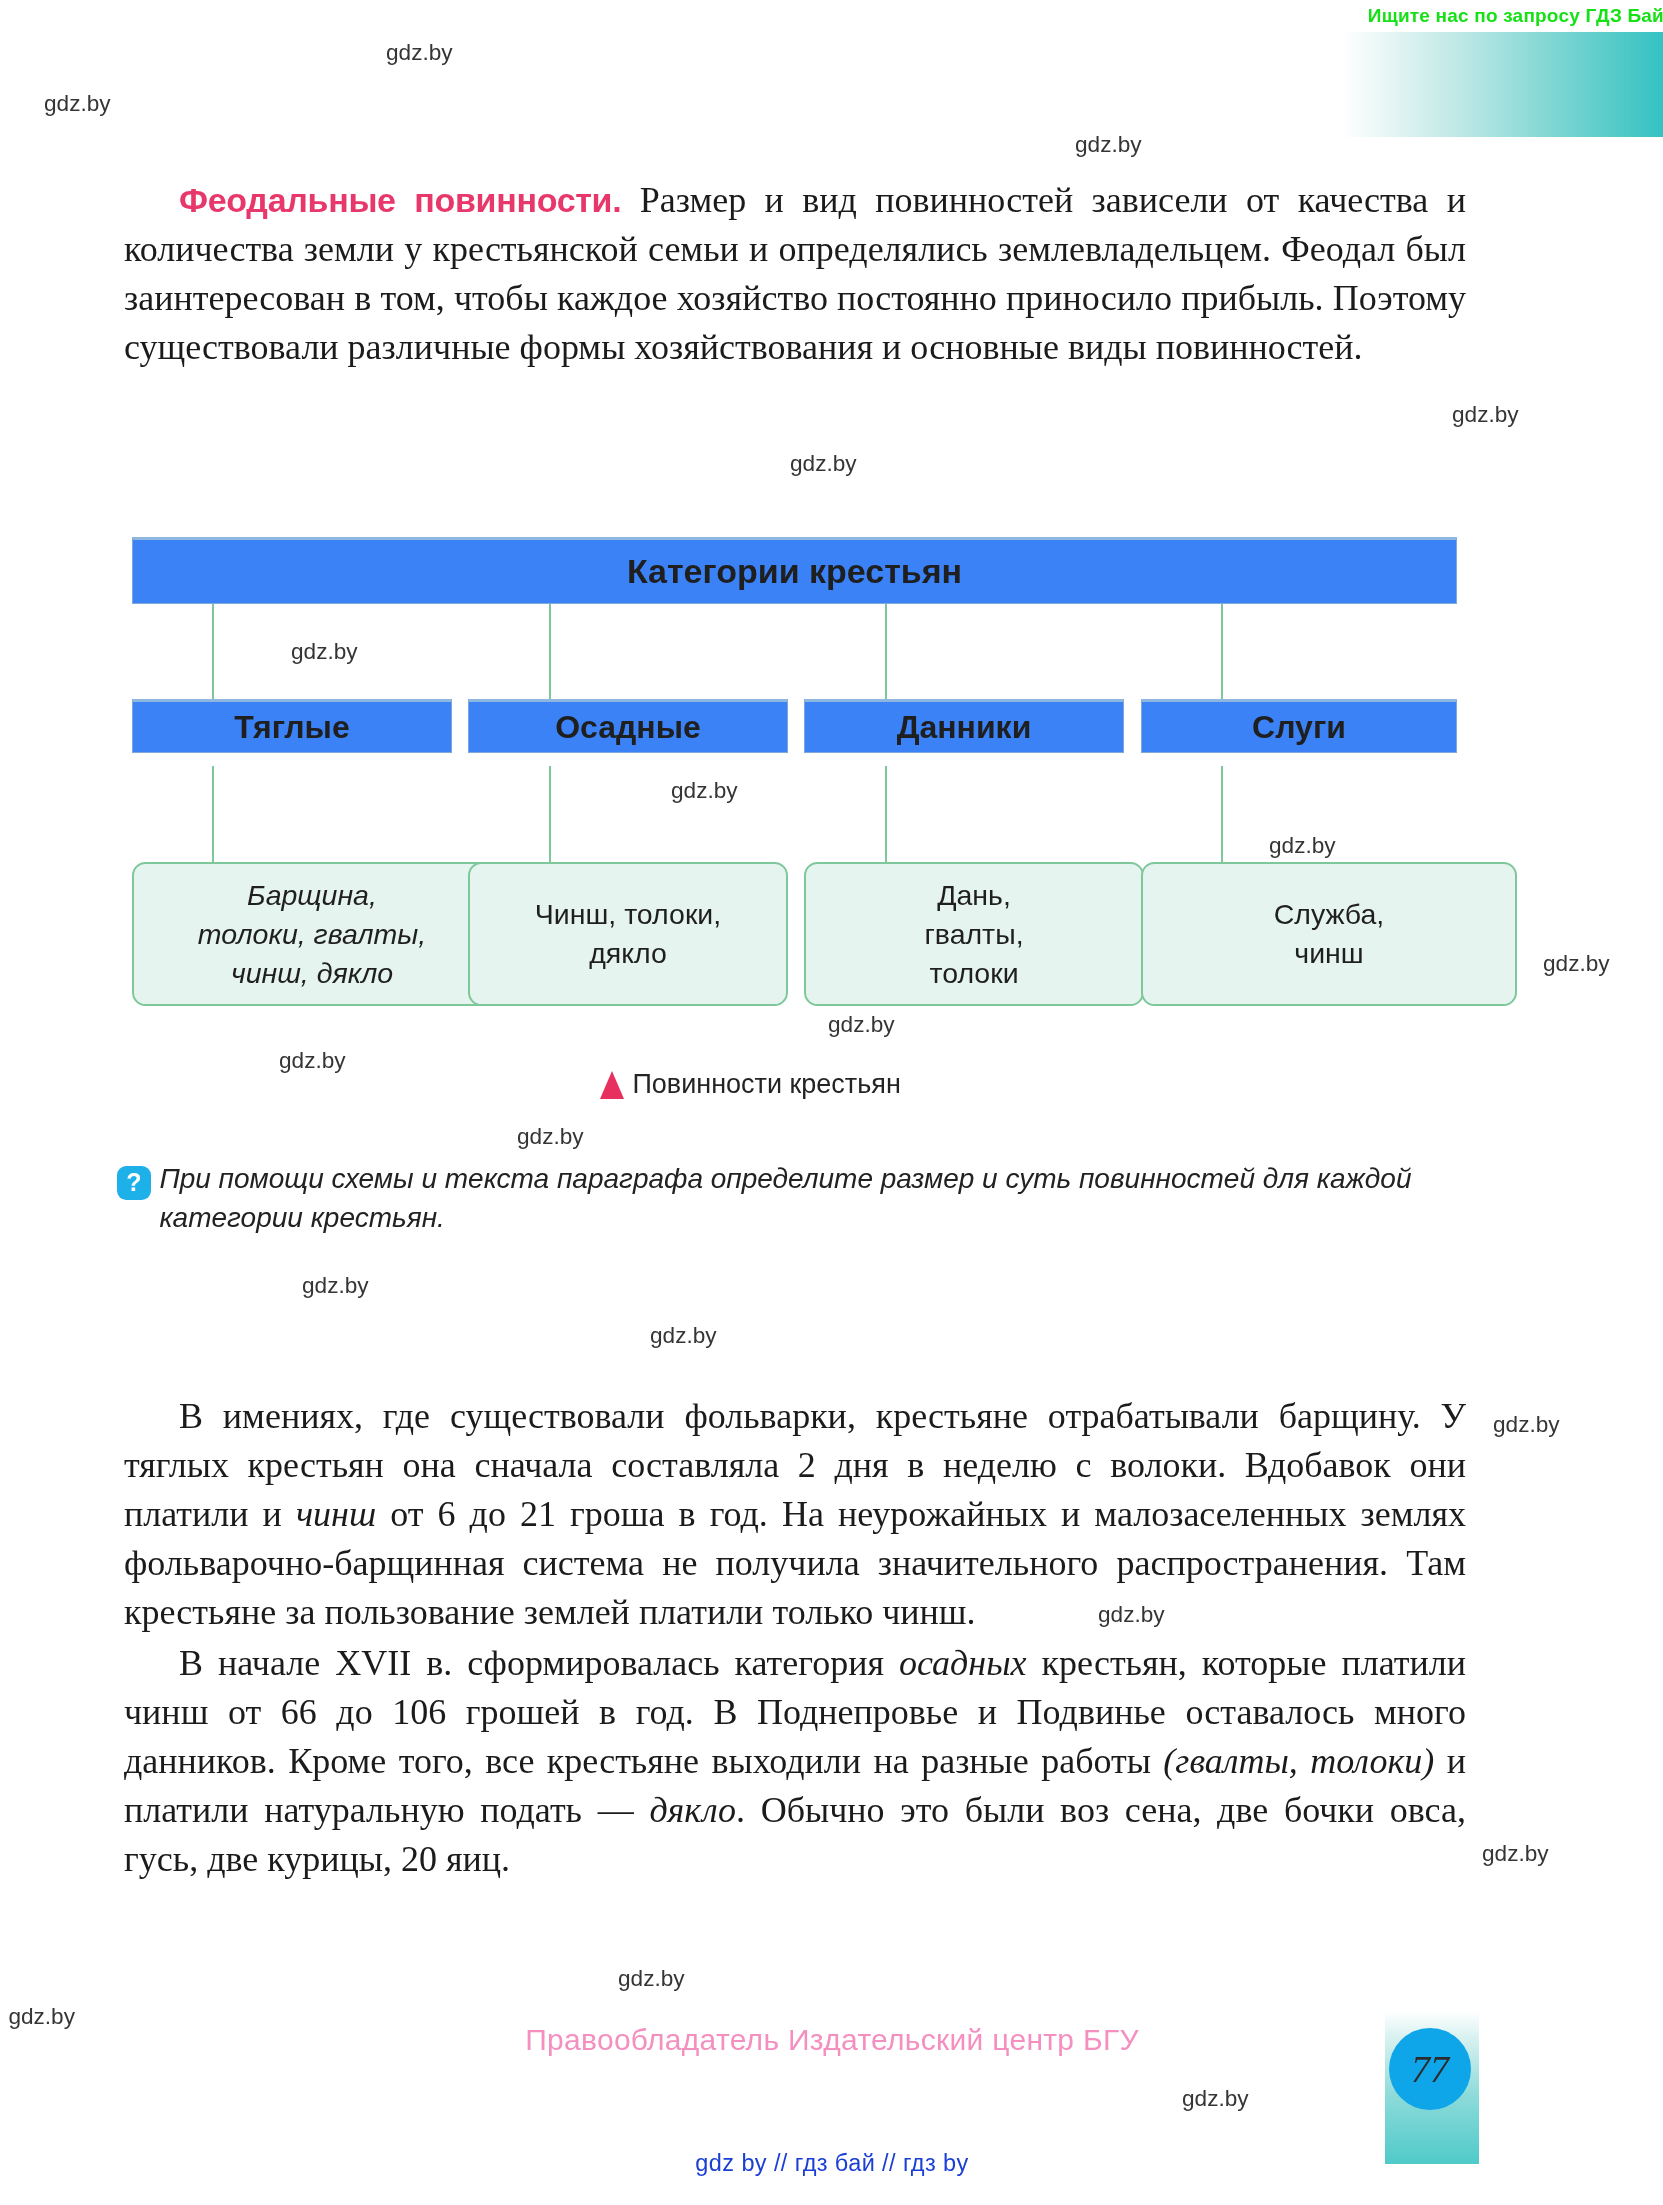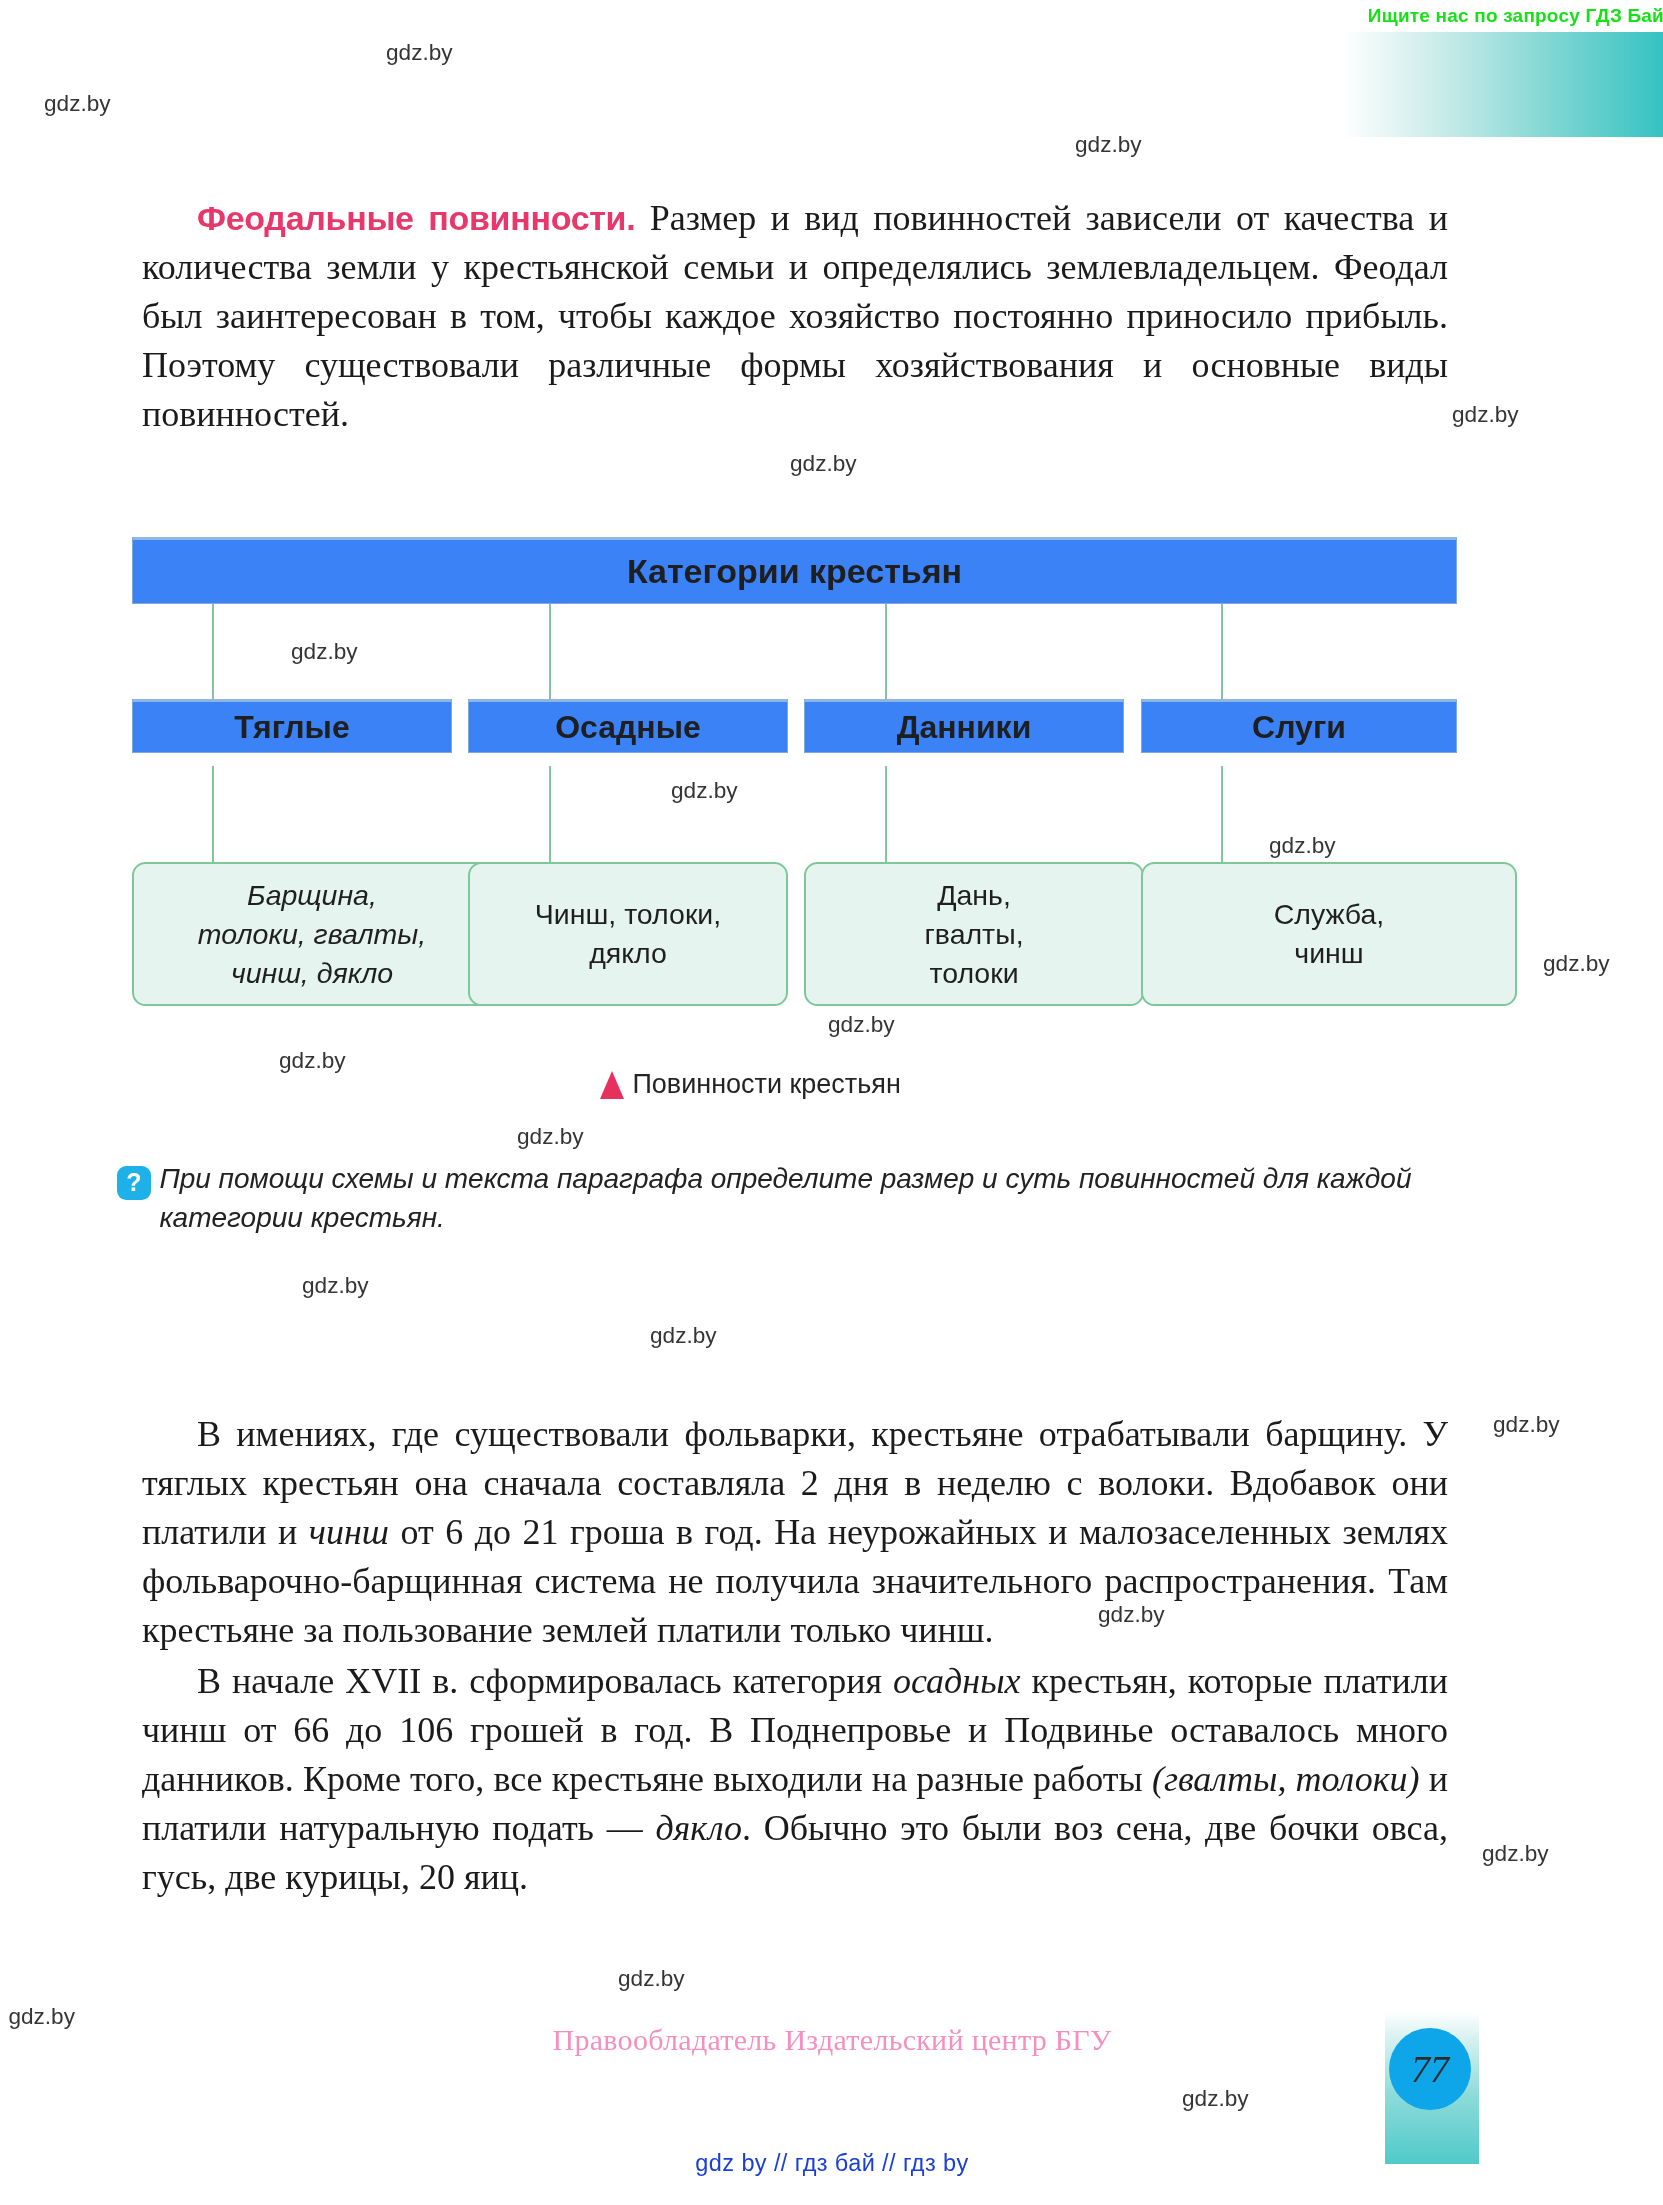--- a/index.html
+++ b/index.html
@@ -59,21 +59,21 @@
   .content {
     position: absolute;
     left: 124px;
     width: 1342px;
   }
   p.body {
     font-family: "Liberation Serif", serif;
     font-size: 36px;
     line-height: 49px;
     color: #1b1b1b;
-    margin: 18px;
+    margin: 0;
     text-align: justify;
     text-justify: inter-word;
   }
   p.body.indent { text-indent: 55px; }
   .lead-term {
     color: #e8376a;
     font-weight: bold;
     font-family: "Liberation Sans", sans-serif;
     font-size: 34px;
     letter-spacing: -0.3px;
@@ -182,21 +182,21 @@
     line-height: 39px;
     color: #222222;
   }
 
   
   .copyright {
     position: absolute;
     left: 0; top: 2023px;
     width: 1664px;
     text-align: center;
-    font-family: Liberation Serif, serif;
+    font-family: Liberation Sans, sans-serif;
     font-size: 30px;
     color: #f48fc0;
     letter-spacing: 0.3px;
   }
 
   
   .page-num-block {
     position: absolute;
     left: 1385px;
     top: 2011px;

